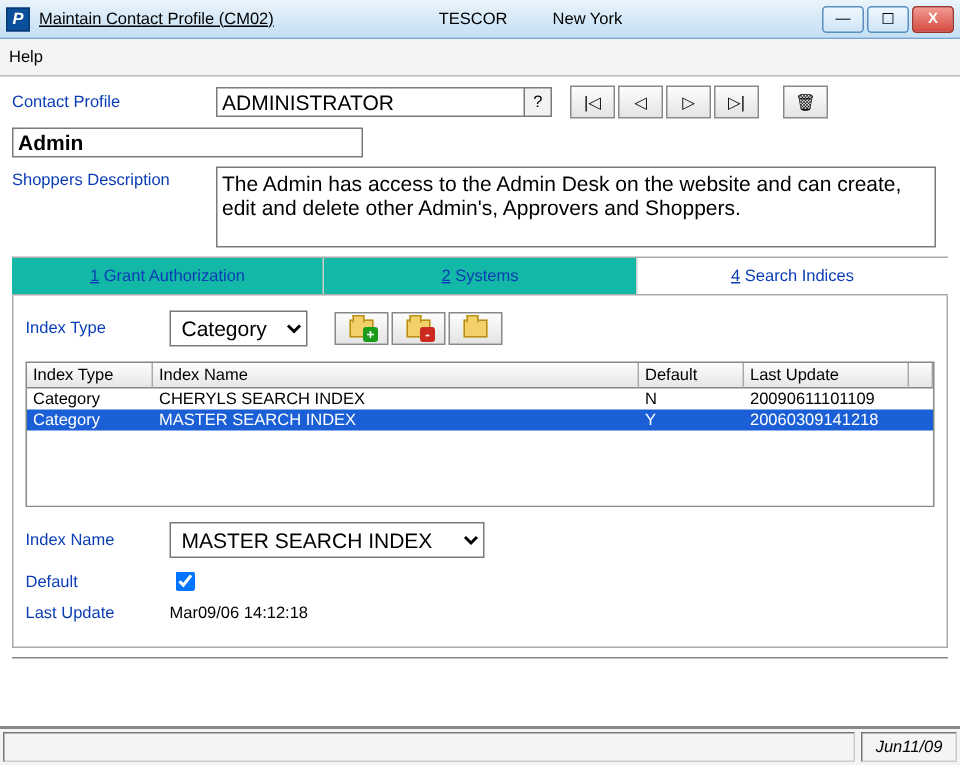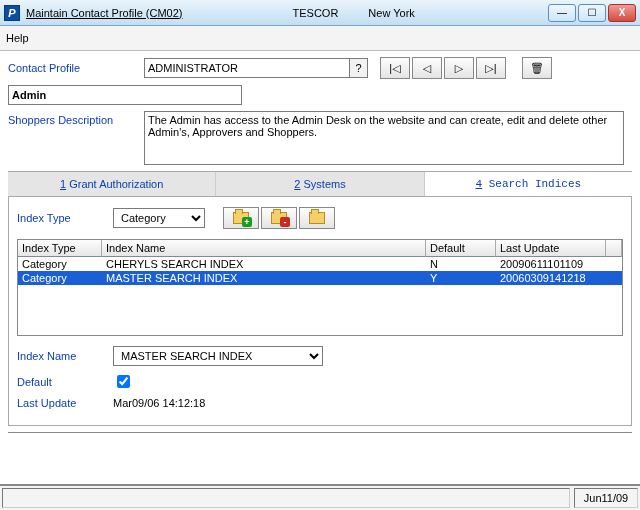--- a/index.html
+++ b/index.html
@@ -66,21 +66,21 @@
   .label {
     color: #0a3db5;
     padding-right: 6px;
     width: 136px;
     flex-shrink:0;
   }
   .label.top { align-self:flex-start; padding-top:3px; }
   input.text, textarea, select {
     border: 1px solid #7a7a7a;
     font-family: inherit;
-    font-size: 11px;
+    font-size: 14px;
     padding: 2px 3px;
     background:#fff;
   }
   input.text { height: 20px; }
   textarea { resize:none; overflow-y:scroll; }
   .help-btn {
     width:18px;height:20px;border:1px solid #7a7a7a;border-left:none;
     background:#f2f2f2;display:flex;align-items:center;justify-content:center;
   }
   .nav-group { display:flex; margin-left:12px; }
@@ -99,25 +99,25 @@
     border-top:1px solid #aaa;
     border-bottom:1px solid #aaa;
     margin-top:4px;
   }
   .tab {
     flex:1;
     padding:6px 0;
     text-align:center;
     color:#0a3db5;
     border-right:1px solid #ccc;
-    background:#e5e5e5;
+    background:#14b8a6;
   }
   .tab:last-child{border-right:none;}
   .tab u { text-decoration: underline; }
-  .tab.active { background:#fff;font-family:Liberation Mono, monospace; }
+  .tab.active { background:#fff; }
   .panel { border:1px solid #aaa; border-top:none; padding:10px 8px; }
   .action-row { display:flex; align-items:center; margin-bottom:10px;}
   .action-row .label { width:96px; }
   .folder-icon {
     width:16px;height:12px;background:#f4d06a;border:1px solid #b58f1a;
     position:relative;
   }
   .folder-icon::before{
     content:"";position:absolute;top:-4px;left:1px;width:6px;height:4px;
     background:#f4d06a;border:1px solid #b58f1a;border-bottom:none;
@@ -154,20 +154,21 @@
   .grid-header .c5{background:linear-gradient(to bottom,#fdfdfd,#e6e6e6);}
   .detail { margin-top:10px; }
   .detail .label { width:96px; }
   .statusbar {
     position:absolute;
     left:0;right:0;bottom:0;
     border-top:2px solid #888;
     height:26px;
     display:flex;
     background:#f4f4f4;
+    font-style:italic;
   }
   .status-left{flex:1;border:1px inset #ccc;margin:2px;}
   .status-right{width:64px;border:1px inset #ccc;margin:2px;display:flex;align-items:center;justify-content:center;}
   .hr { height:2px;background:#888;margin:6px 0 0 0;border-bottom:1px solid #fff;}
 </style>
 </head>
 <body>
 
 <div class="titlebar">
   <div class="app-icon">P</div>

